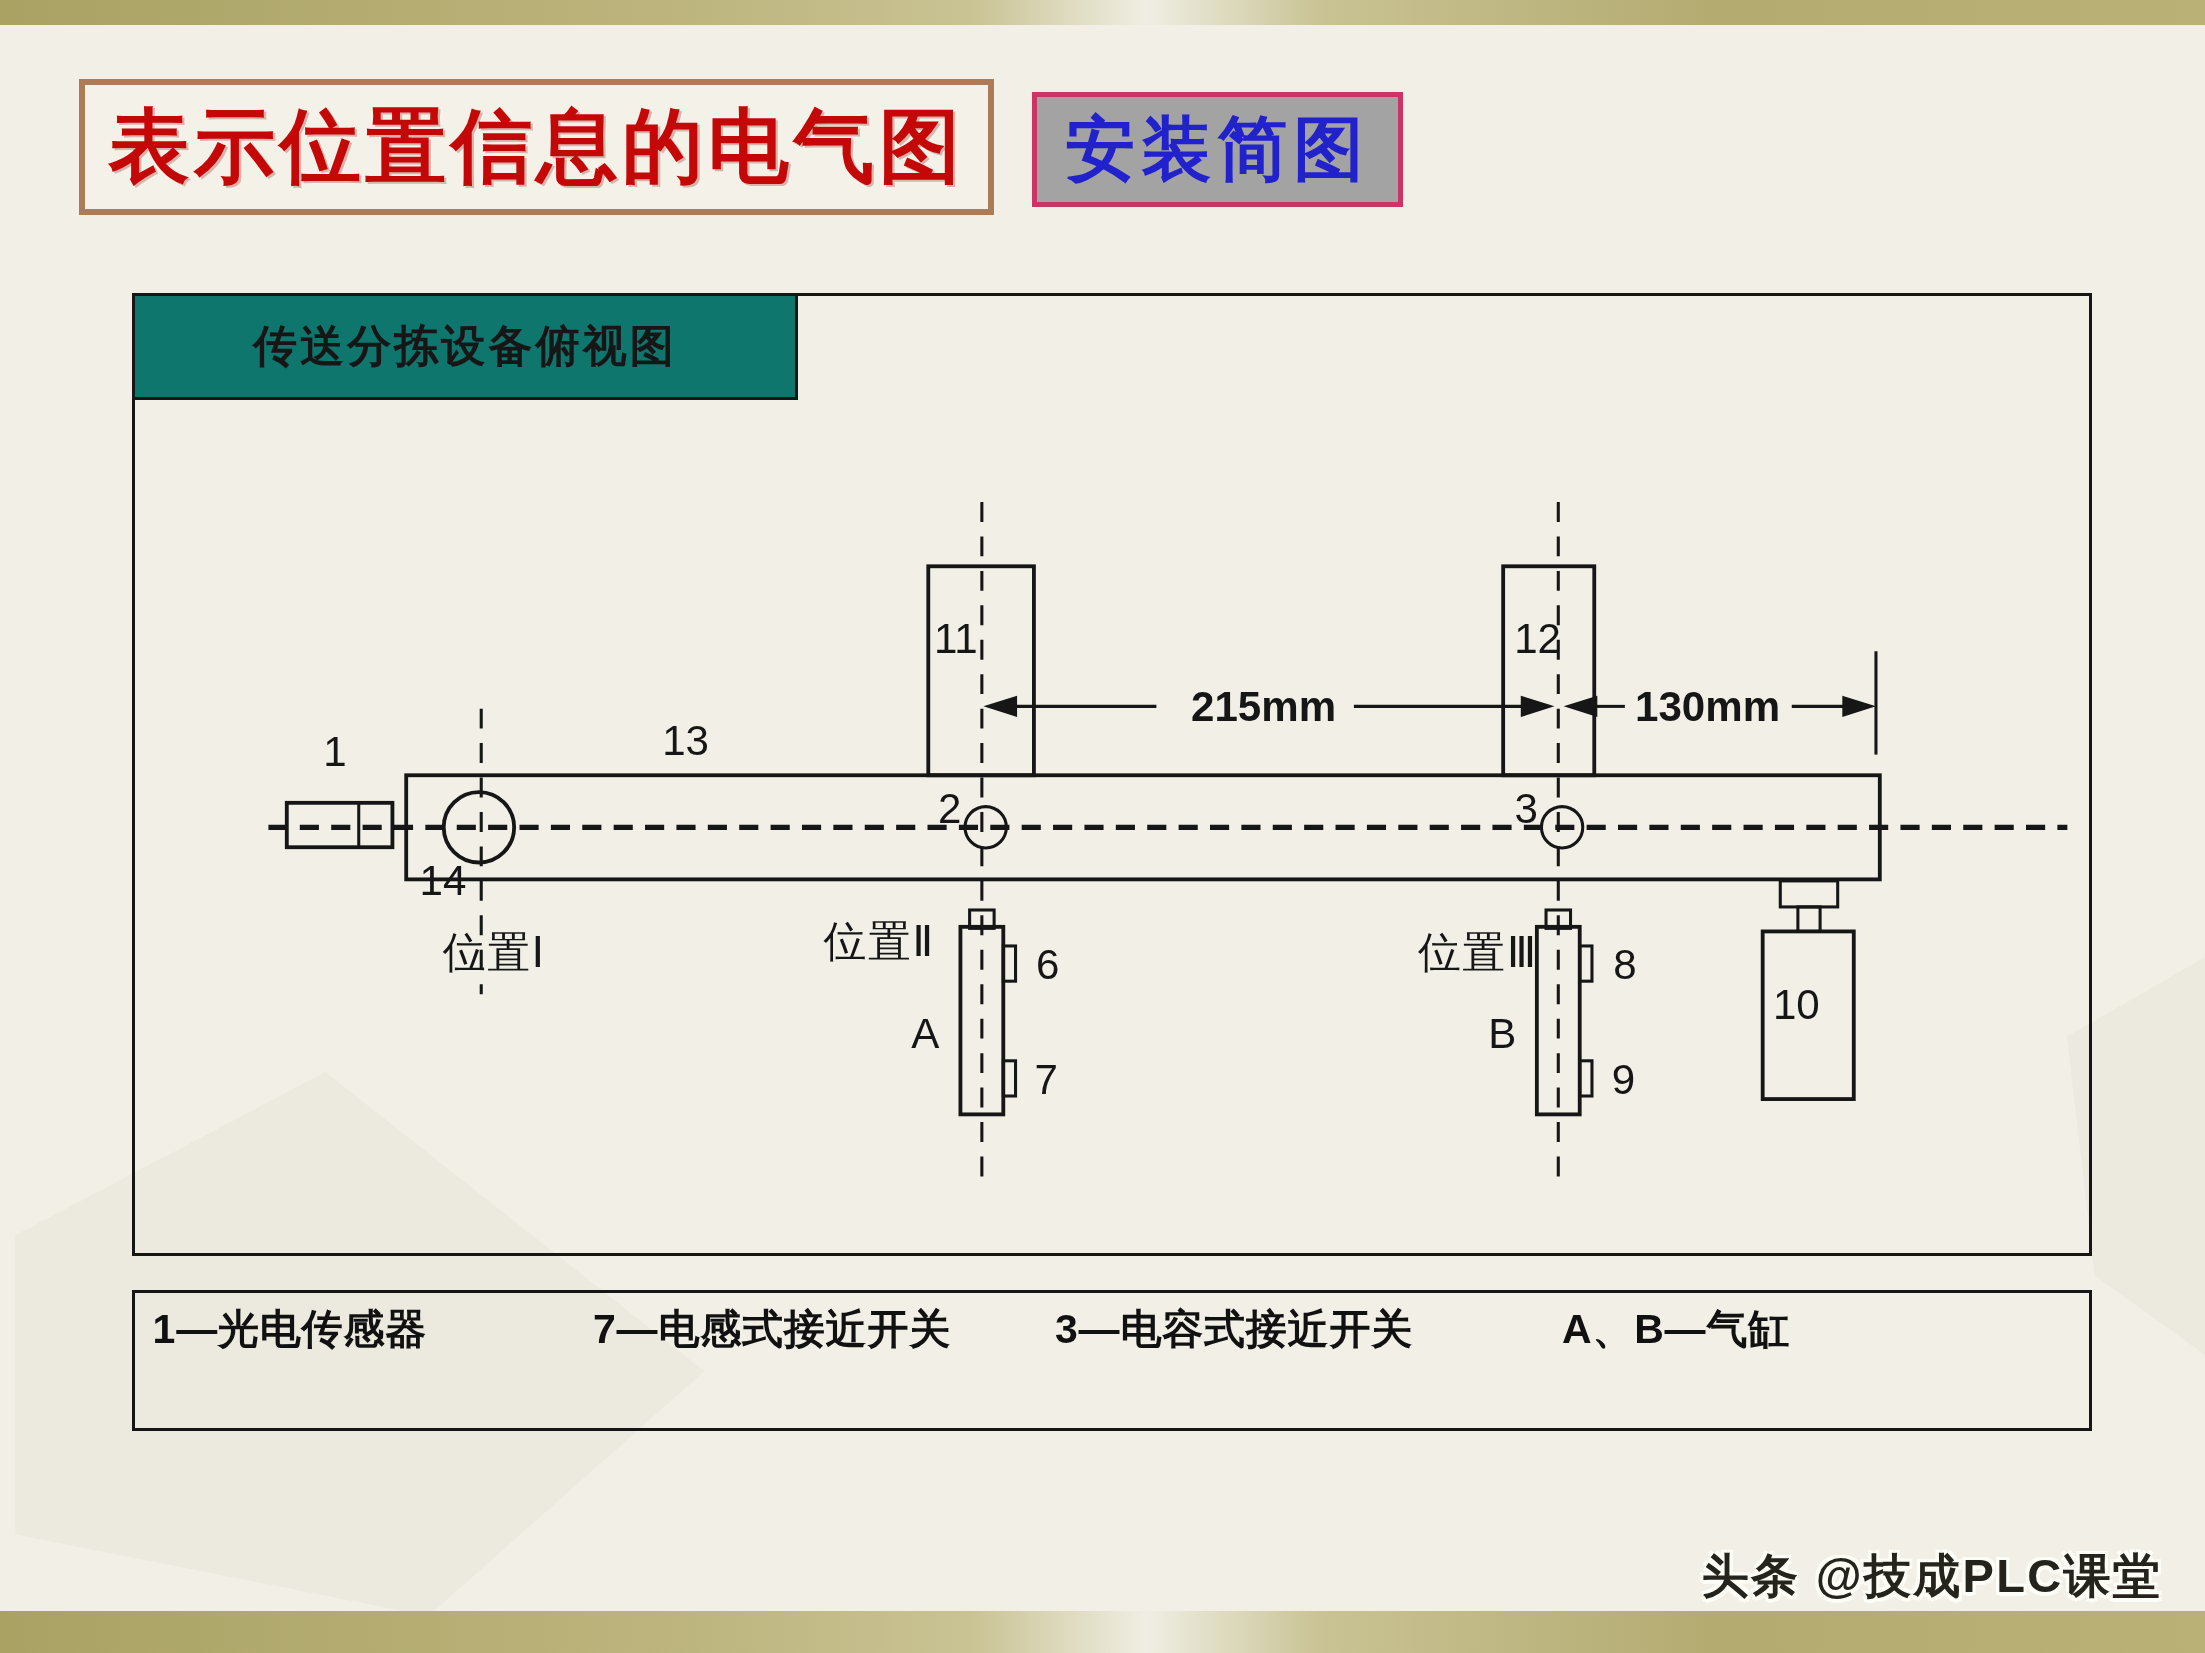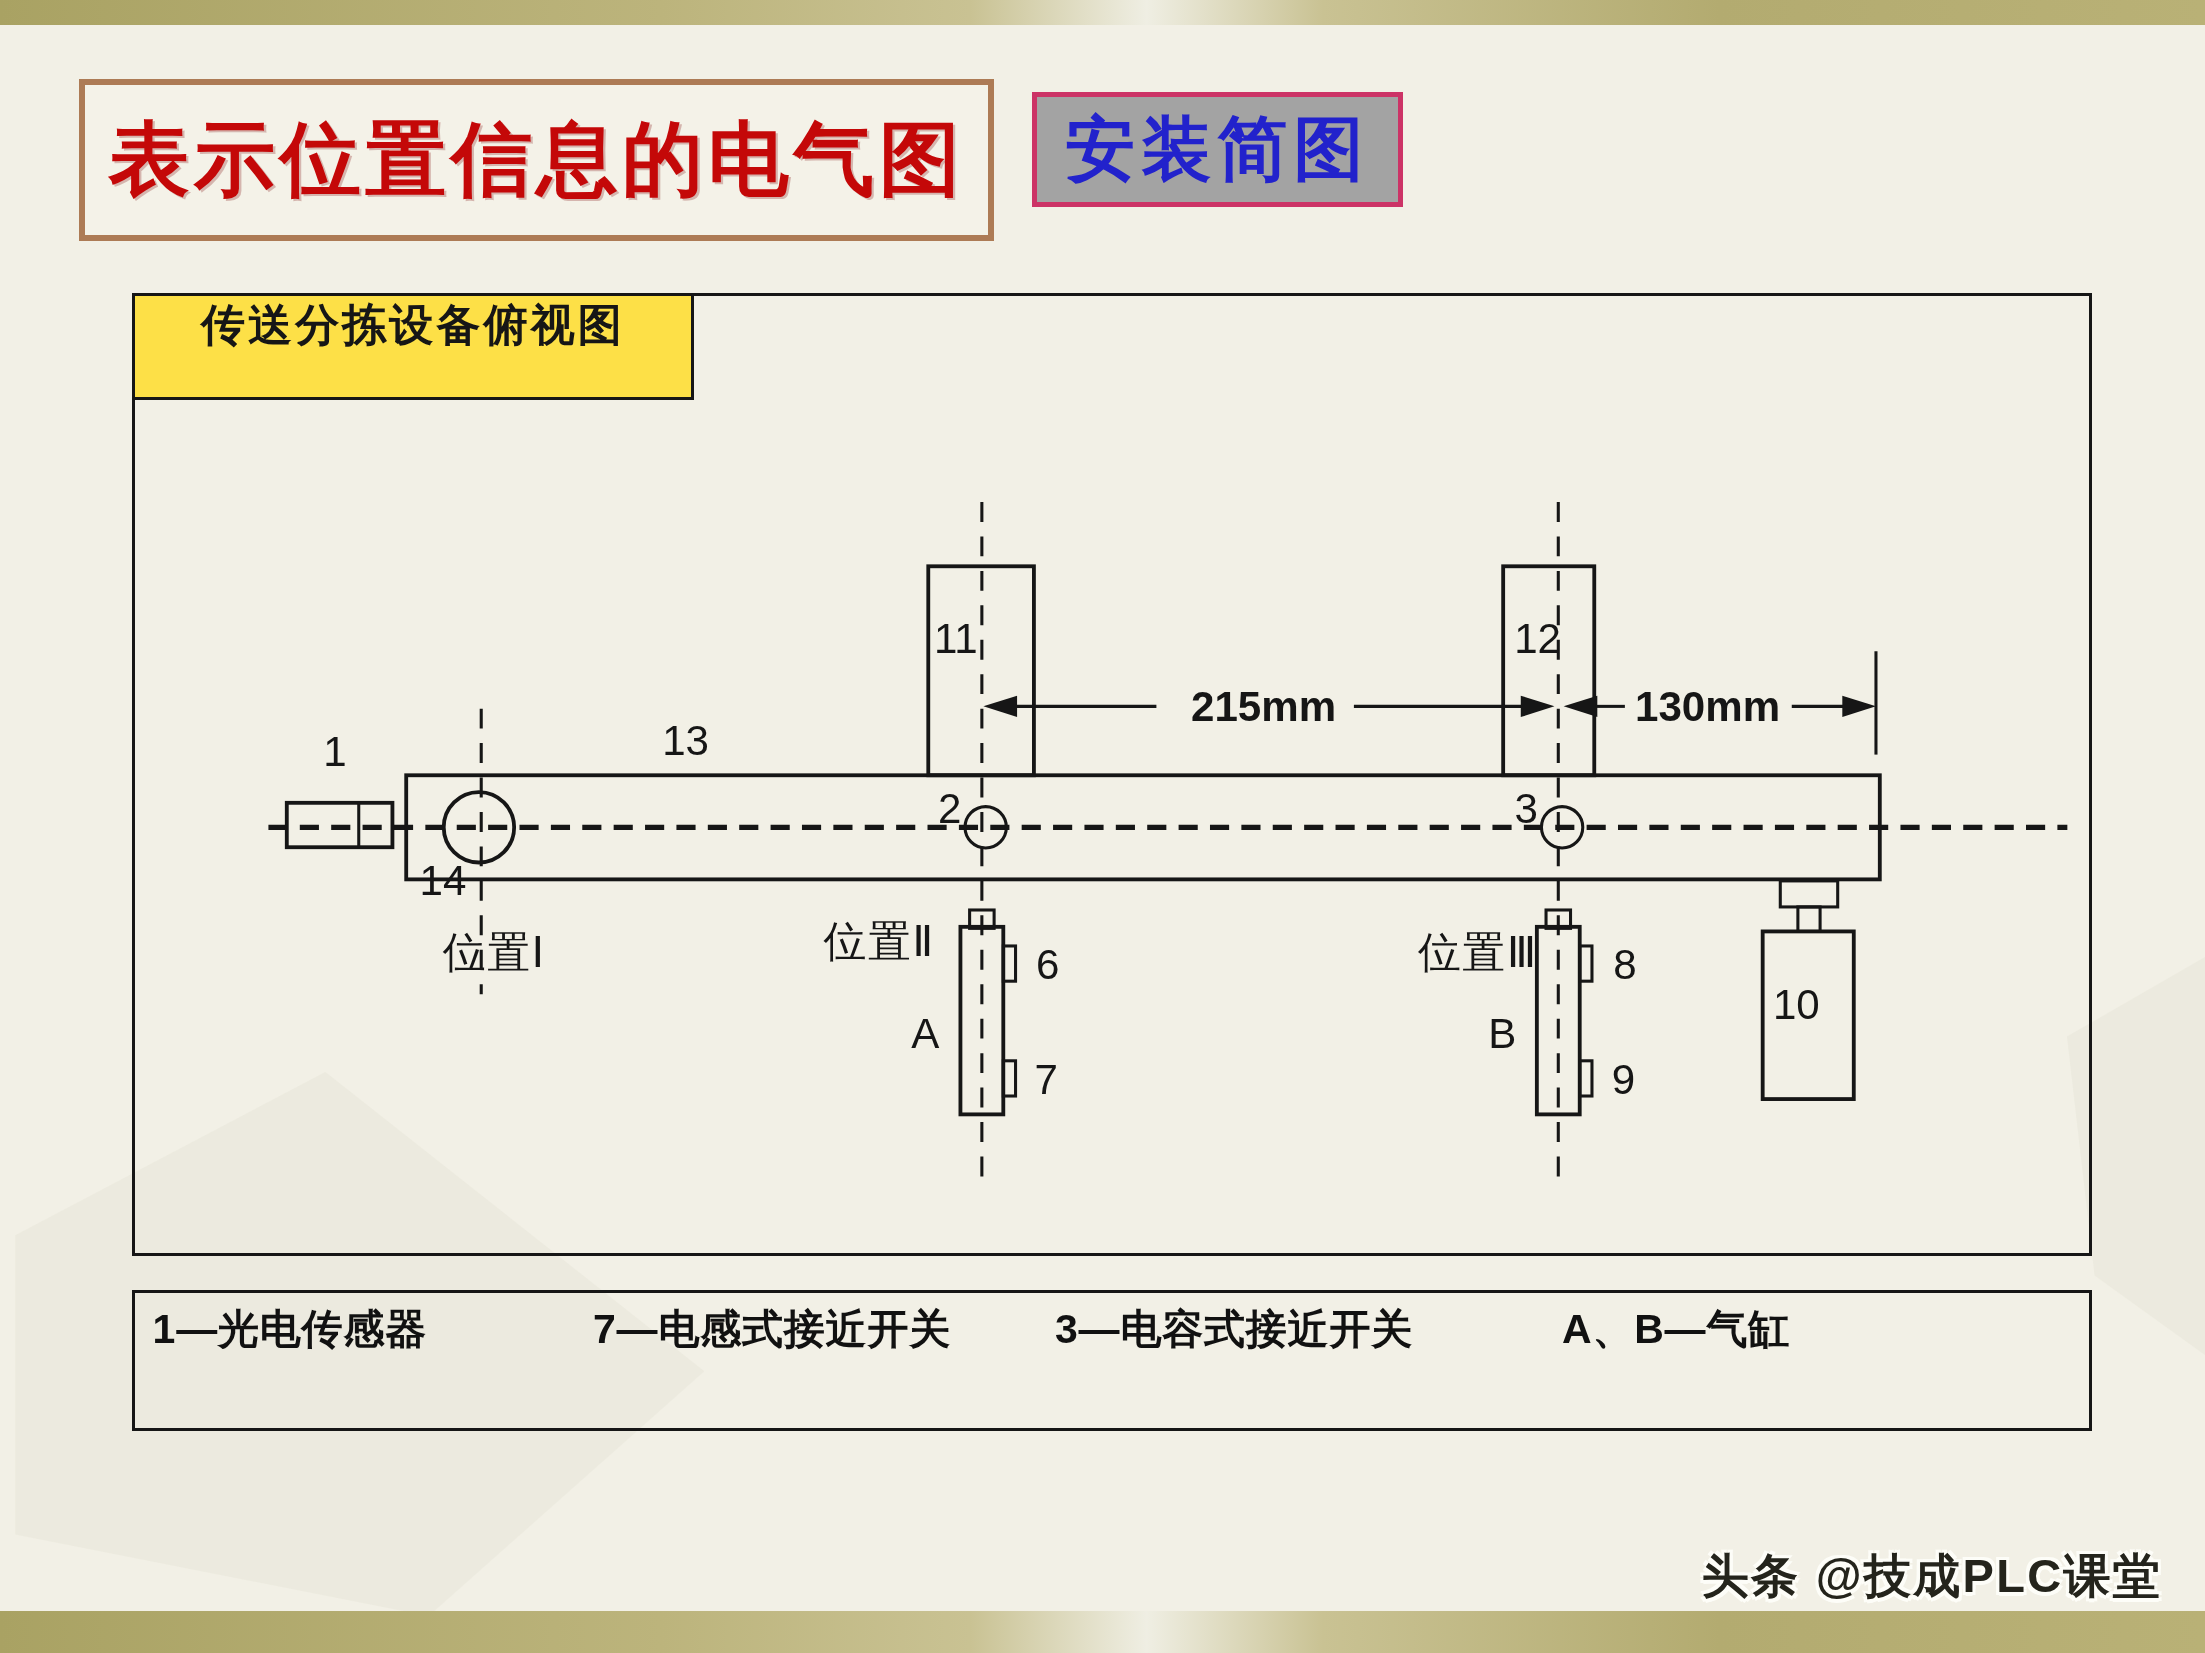--- a/index.html
+++ b/index.html
@@ -26,21 +26,21 @@
     position: absolute; left: 0; width: 2205px;
     background: linear-gradient(90deg,
       #a9a263 0%, #bcb47c 30%, #c9c293 44%, #efeee3 52%,
       #c9c293 60%, #b3ab70 78%, #b9b176 100%);
   }
   .bar-top { top: 0; height: 25px; }
   .bar-bottom { top: 1611px; height: 43px; }
 
   
   .title-box {
-    position: absolute; left: 79px; top: 79px; width: 915px; height: 162px;
+    position: absolute; left: 79px; top: 79px; width: 915px; height: 136px;
     border: 6.9px solid #ad7b55; background: #f4f2e8;
     display: flex; align-items: center; justify-content: center;
   }
   .title-text {
     font-size: 81px; font-weight: 800; color: #c40808;
     letter-spacing: 4.6px; white-space: nowrap;
     text-shadow: 2.3px 2.3px 0 rgba(120,0,0,0.25);
   }
   .subtitle-box {
     position: absolute; left: 1032px; top: 92px; width: 371px; height: 115px;
@@ -51,23 +51,23 @@
     font-size: 70px; font-weight: 800; color: #2222cc;
     letter-spacing: 6.1px; white-space: nowrap;
   }
 
   
   .diagram-box {
     position: absolute; left: 132px; top: 293px; width: 1960px; height: 963px;
     border: 3.1px solid #161616;
   }
   .diagram-title {
-    position: absolute; left: -3.1px; top: -3.1px; width: 562px; height: 107px;
-    border: 3.1px solid #161616; background: #fde047;
-    display: flex; justify-content: center;
+    position: absolute; left: -3.1px; top: -3.1px; width: 666px; height: 107px;
+    border: 3.1px solid #161616; background: #0f766e;
+    display: flex; align-items: center; justify-content: center;
     z-index: 2;
   }
   .diagram-title span {
     font-size: 44px; font-weight: 600; color: #161616; letter-spacing: 3.1px;
     white-space: nowrap;
   }
   .diagram-svg { position: absolute; left: -3.1px; top: -3.1px; }
 
   .dln  { stroke: #161616; stroke-width: 4; fill: none; }
   .dthk { stroke: #161616; stroke-width: 5; fill: none; }

